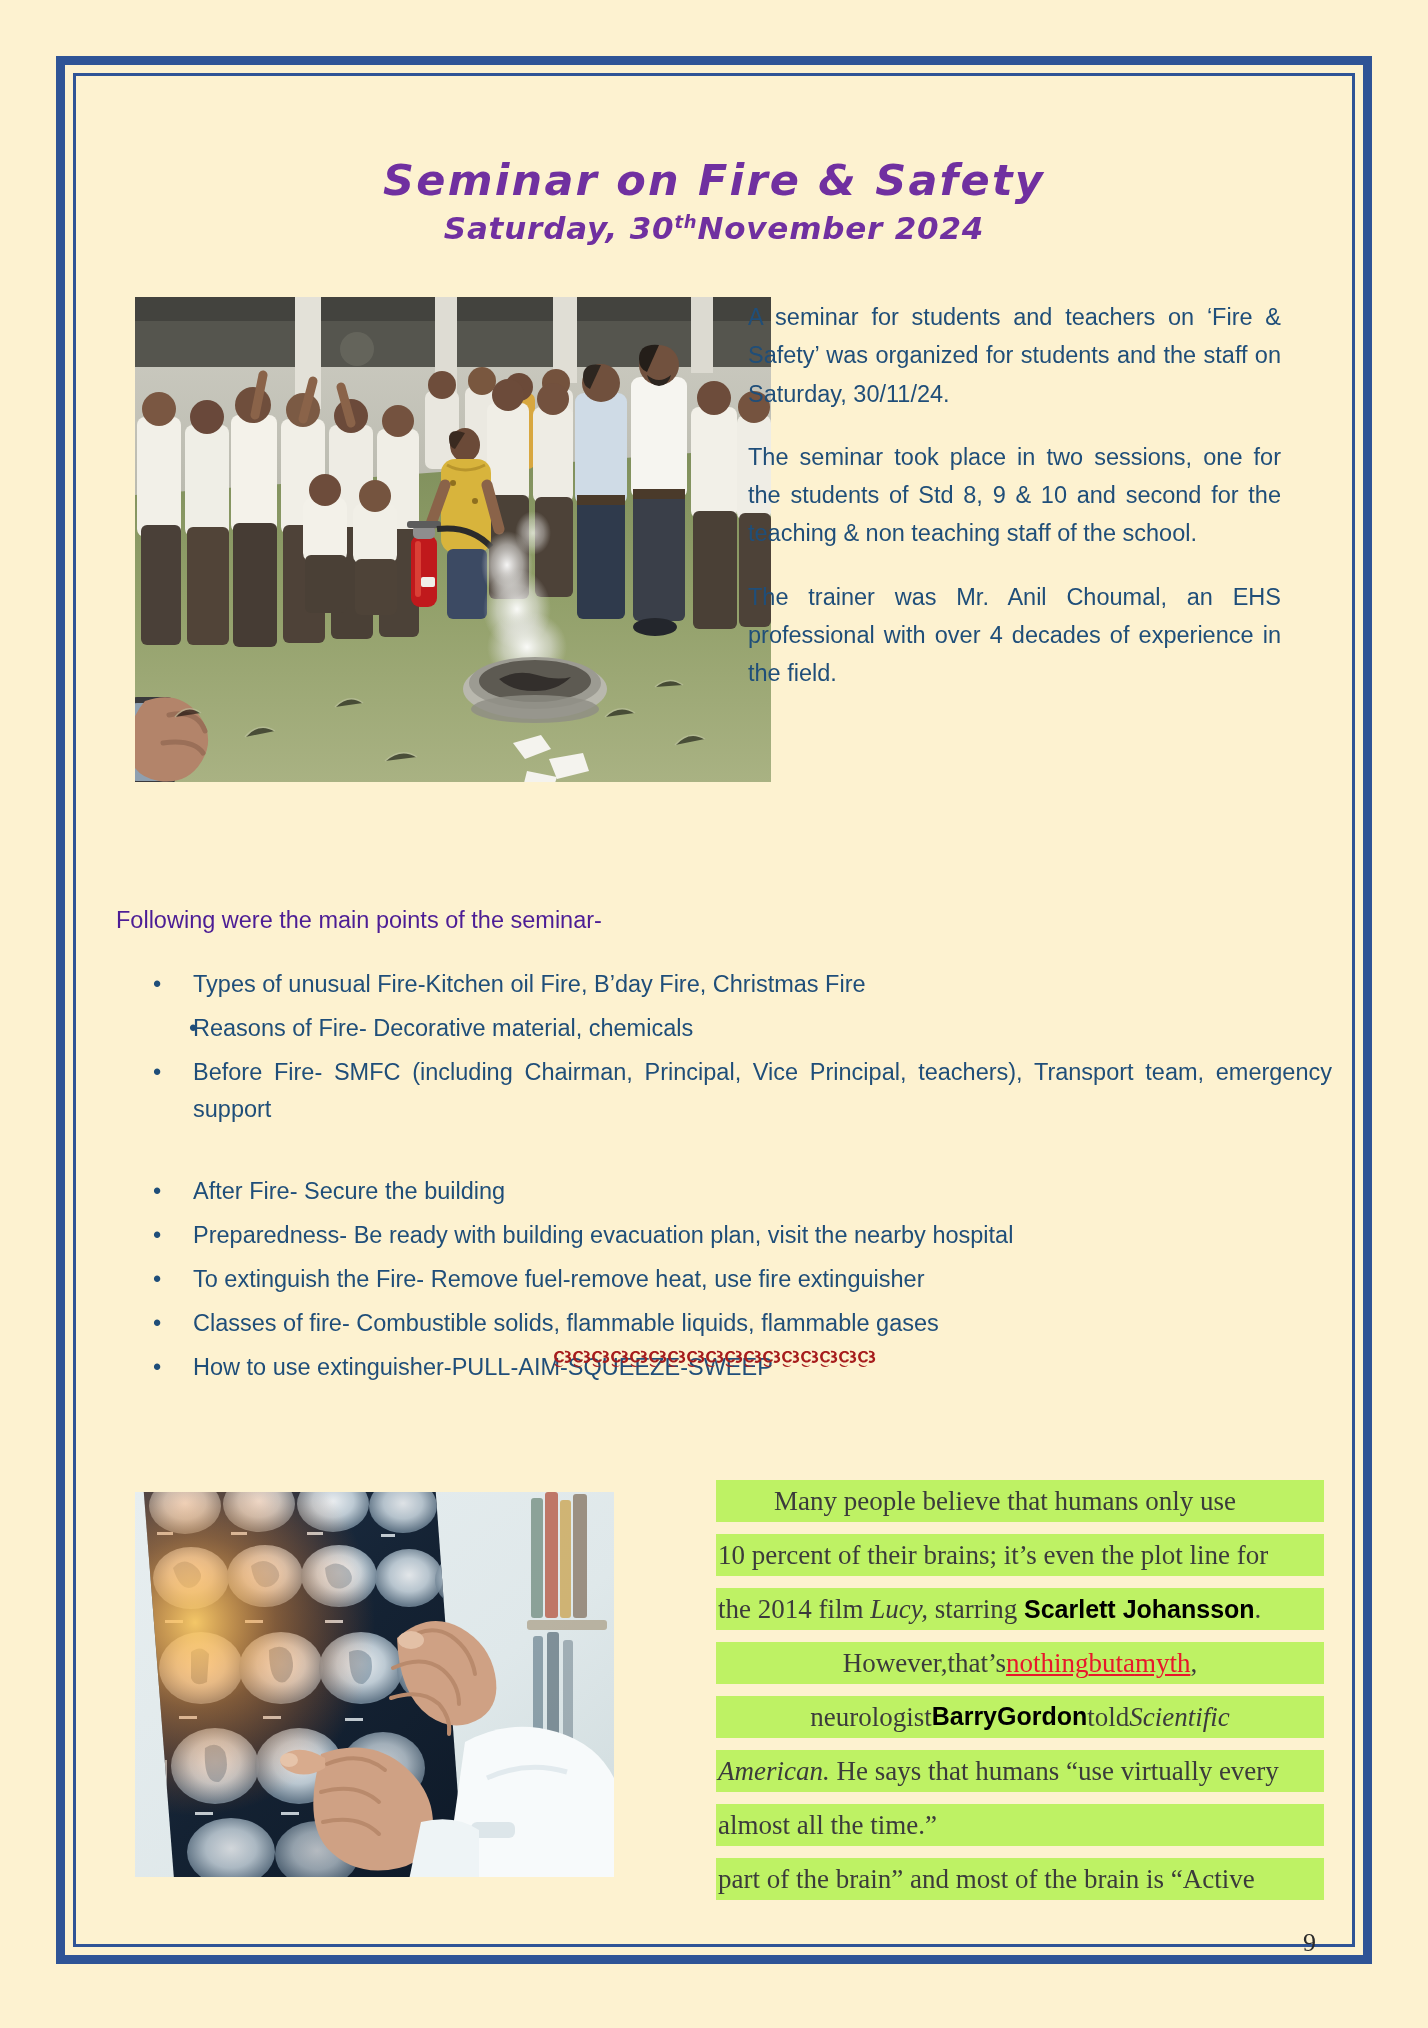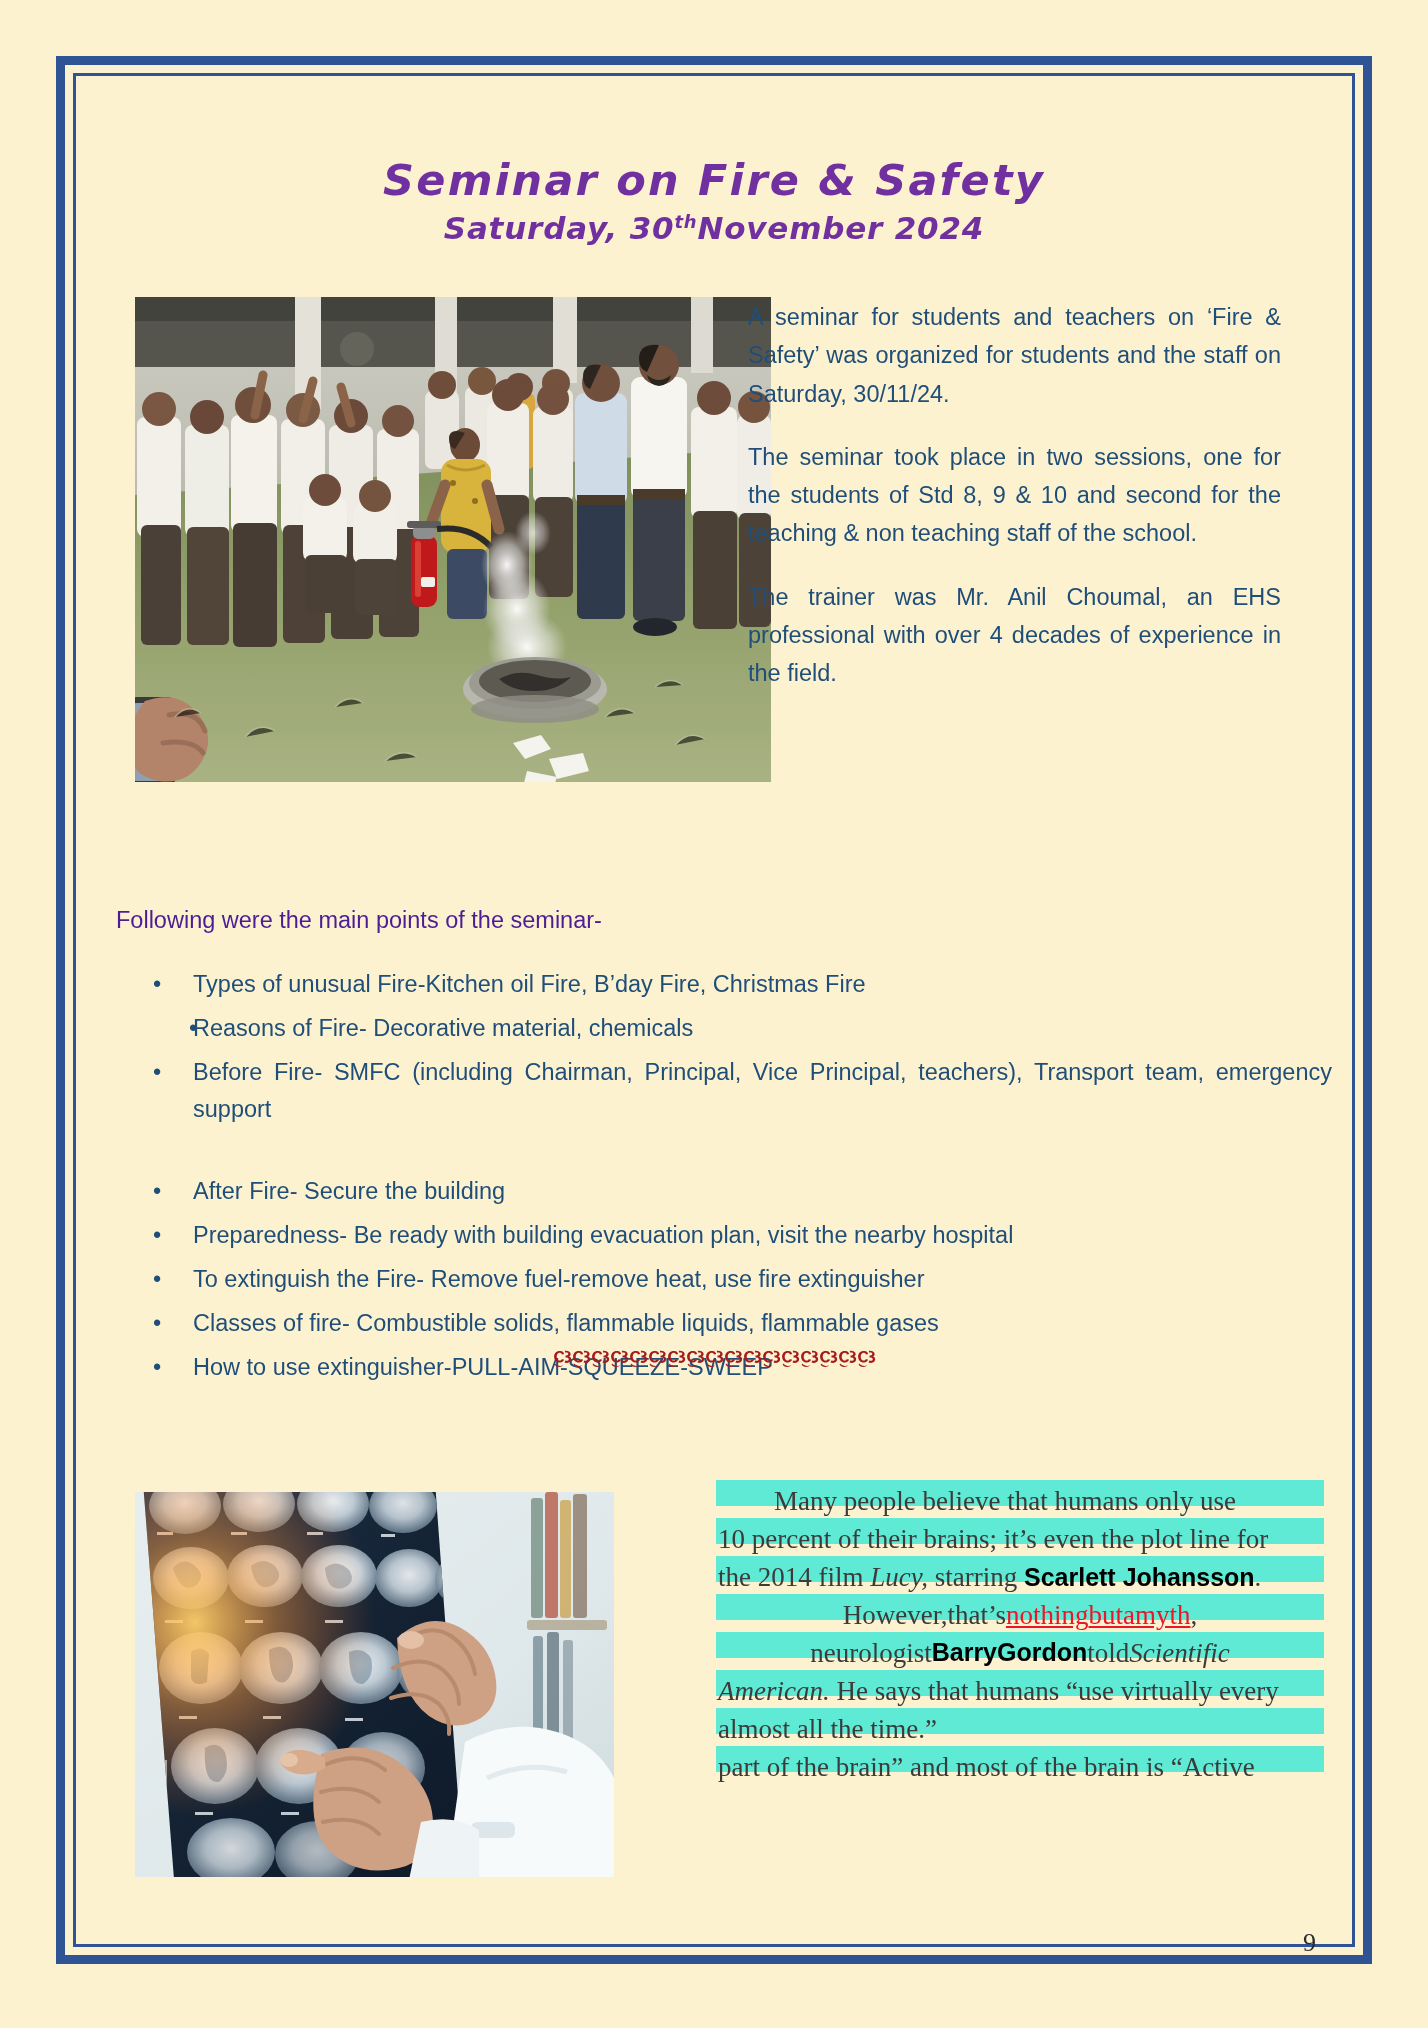--- a/index.html
+++ b/index.html
@@ -203,23 +203,23 @@
     position: absolute;
     left: 640px;
     top: 1362px;
     width: 608px;
     font-family: "Liberation Serif", serif;
     font-size: 27px;
     color: #3b3b3b;
   }
   .art-line {
     position: relative;
-    background: #5eead4;
+    background: #bef264;
     line-height: 1.40;
-    height: 26px;
+    height: 42px;
     margin-bottom: 12px;
     white-space: nowrap;
     overflow: visible;
     padding: 0;
   }
   .art-line .ln {
     display: block;
     padding: 3px 2px 3px 2px;
   }
   .art-line.first .ln { text-indent: 56px; }

